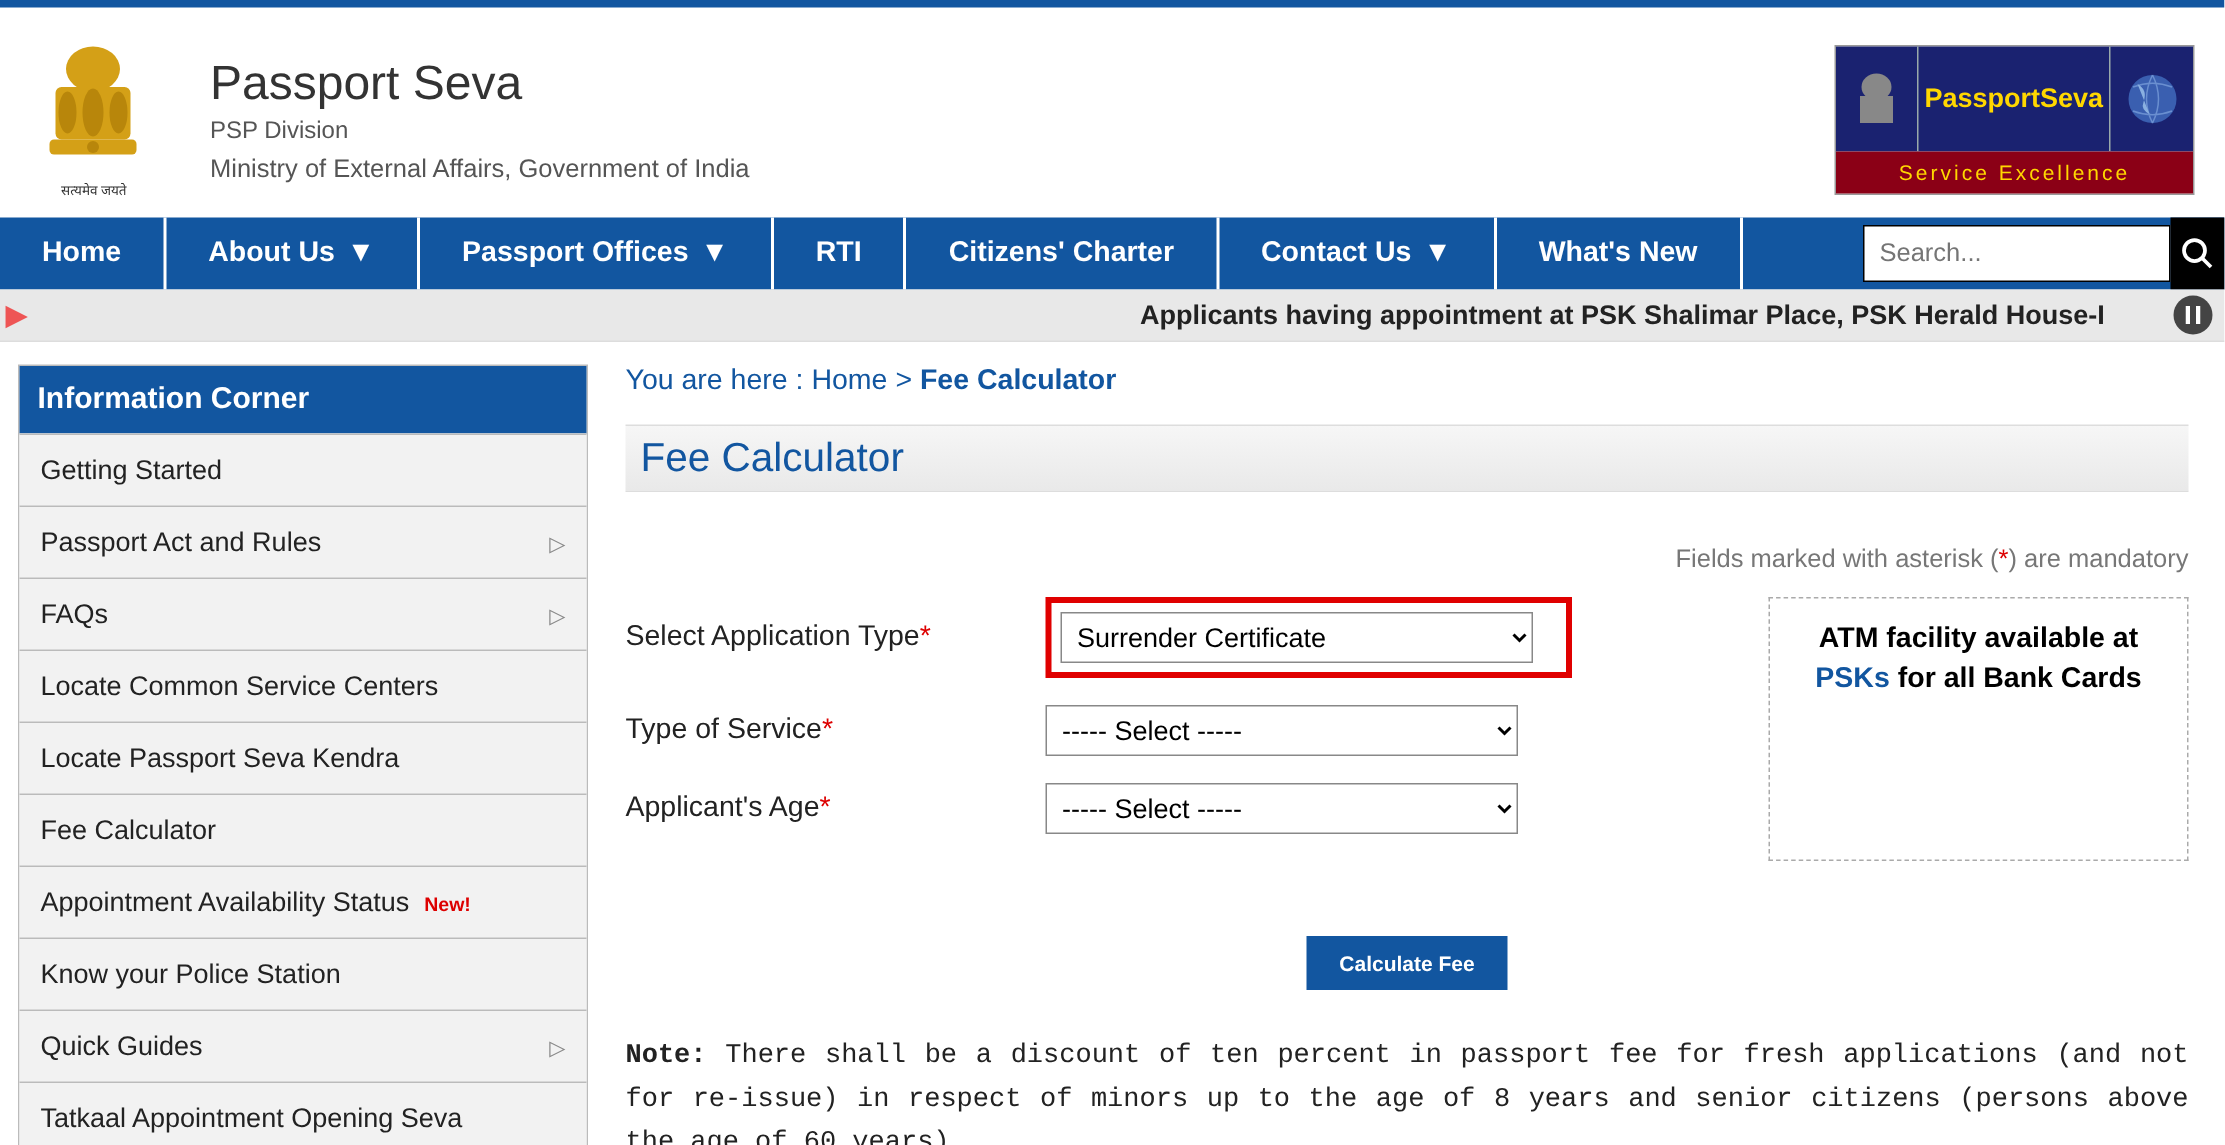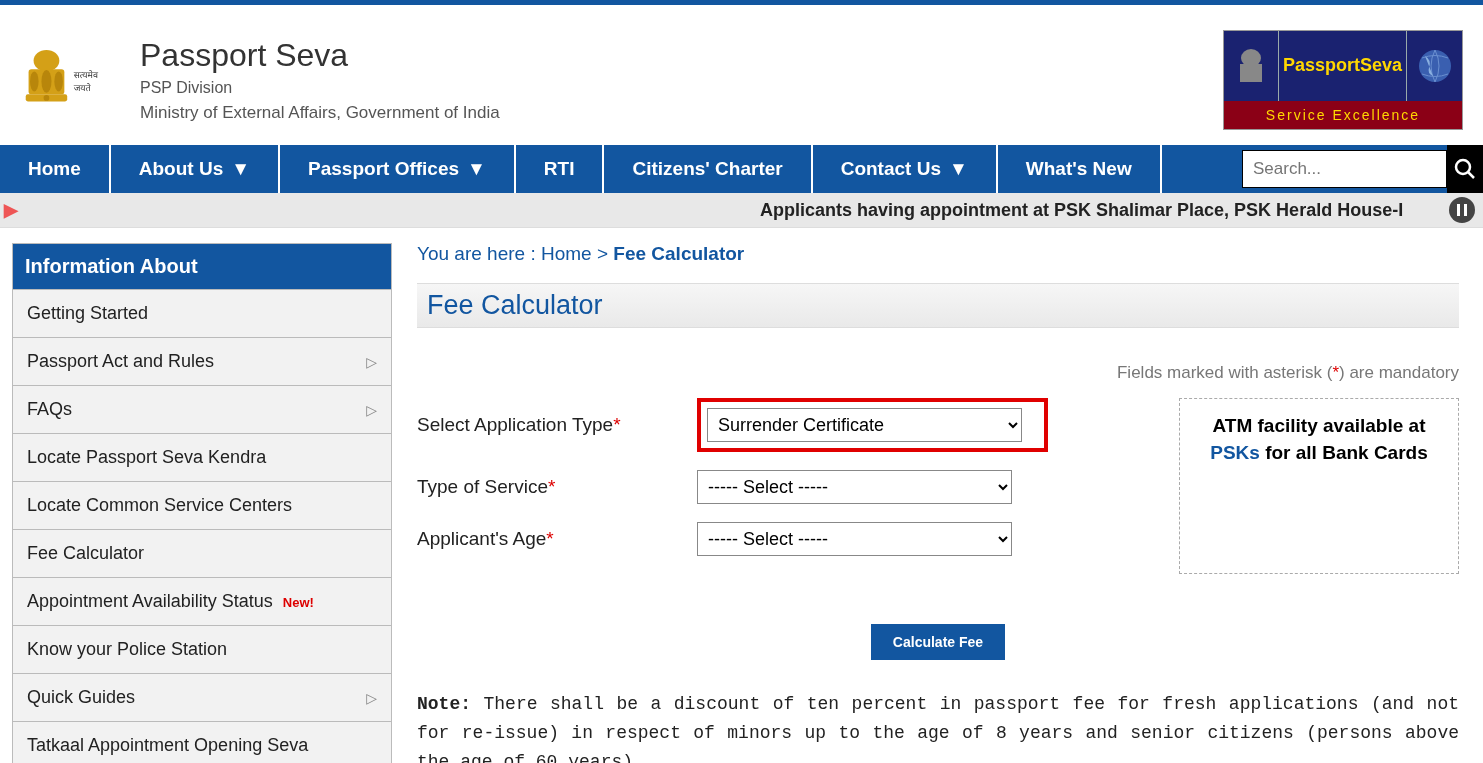--- a/index.html
+++ b/index.html
@@ -1,19 +1,19 @@
 <!DOCTYPE html>
 <html><head>
 <meta charset="utf-8">
 <style>
 * { margin: 0; padding: 0; box-sizing: border-box; }
 body { font-family: Arial, Helvetica, sans-serif; background: #fff; width: 1483px; }
 .top-border { height: 5px; background: #1256a0; }
 .header { display: flex; align-items: center; padding: 20px 20px 10px 20px; }
-.emblem { width: 85px; height: 110px; display: flex; flex-direction: row; align-items: center; justify-content: center; }
+.emblem { width: 85px; height: 110px; display: flex; flex-direction: column; align-items: center; justify-content: center; font-family: Liberation Serif, serif; }
 .emblem svg { width: 75px; height: 90px; }
 .emblem-text { font-size: 9px; color: #333; margin-top: 2px; }
 .header-text { margin-left: 35px; flex: 1; }
 .header-title { font-size: 32px; color: #333; font-weight: normal; margin-bottom: 5px; }
 .header-sub1 { font-size: 16px; color: #555; margin-bottom: 6px; }
 .header-sub2 { font-size: 17px; color: #555; }
 .badge { width: 240px; height: 100px; border: 1px solid #999; display: flex; flex-direction: column; }
 .badge-top { flex: 1; background: #1a2270; display: flex; }
 .badge-top-left { width: 55px; border-right: 1px solid #9aa; display: flex; align-items: center; justify-content: center; }
 .badge-top-mid { flex: 1; border-right: 1px solid #9aa; display: flex; align-items: center; justify-content: center; color: #ffd700; font-size: 18px; font-weight: bold; line-height: 1.1; }
@@ -148,38 +148,38 @@
   <div class="ticker-pause">
     <svg width="10" height="12" viewBox="0 0 10 12">
         <rect x="0" y="0" width="3" height="12" fill="#fff"></rect>
         <rect x="7" y="0" width="3" height="12" fill="#fff"></rect>
       </svg>
   </div>
 </div>
 
 <div class="content">
   <div class="sidebar">
-    <div class="sidebar-header">Information About</div>
+    <div class="sidebar-header">Information Corner</div>
     <div id="sidebar-items">
         <div class="sidebar-item">
           <span><span>Getting Started</span></span>
         </div>
         <div class="sidebar-item">
           <span><span>Passport Act and Rules</span></span>
           <span class="chev">▷</span>
         </div>
         <div class="sidebar-item">
           <span><span>FAQs</span></span>
           <span class="chev">▷</span>
         </div>
         <div class="sidebar-item">
+          <span><span>Locate Common Service Centers</span></span>
+        </div>
+        <div class="sidebar-item">
           <span><span>Locate Passport Seva Kendra</span></span>
-        </div>
-        <div class="sidebar-item">
-          <span><span>Locate Common Service Centers</span></span>
         </div>
         <div class="sidebar-item">
           <span><span>Fee Calculator</span></span>
         </div>
         <div class="sidebar-item">
           <span><span>Appointment Availability Status</span><span class="new-tag">New!</span></span>
         </div>
         <div class="sidebar-item">
           <span><span>Know your Police Station</span></span>
         </div>

